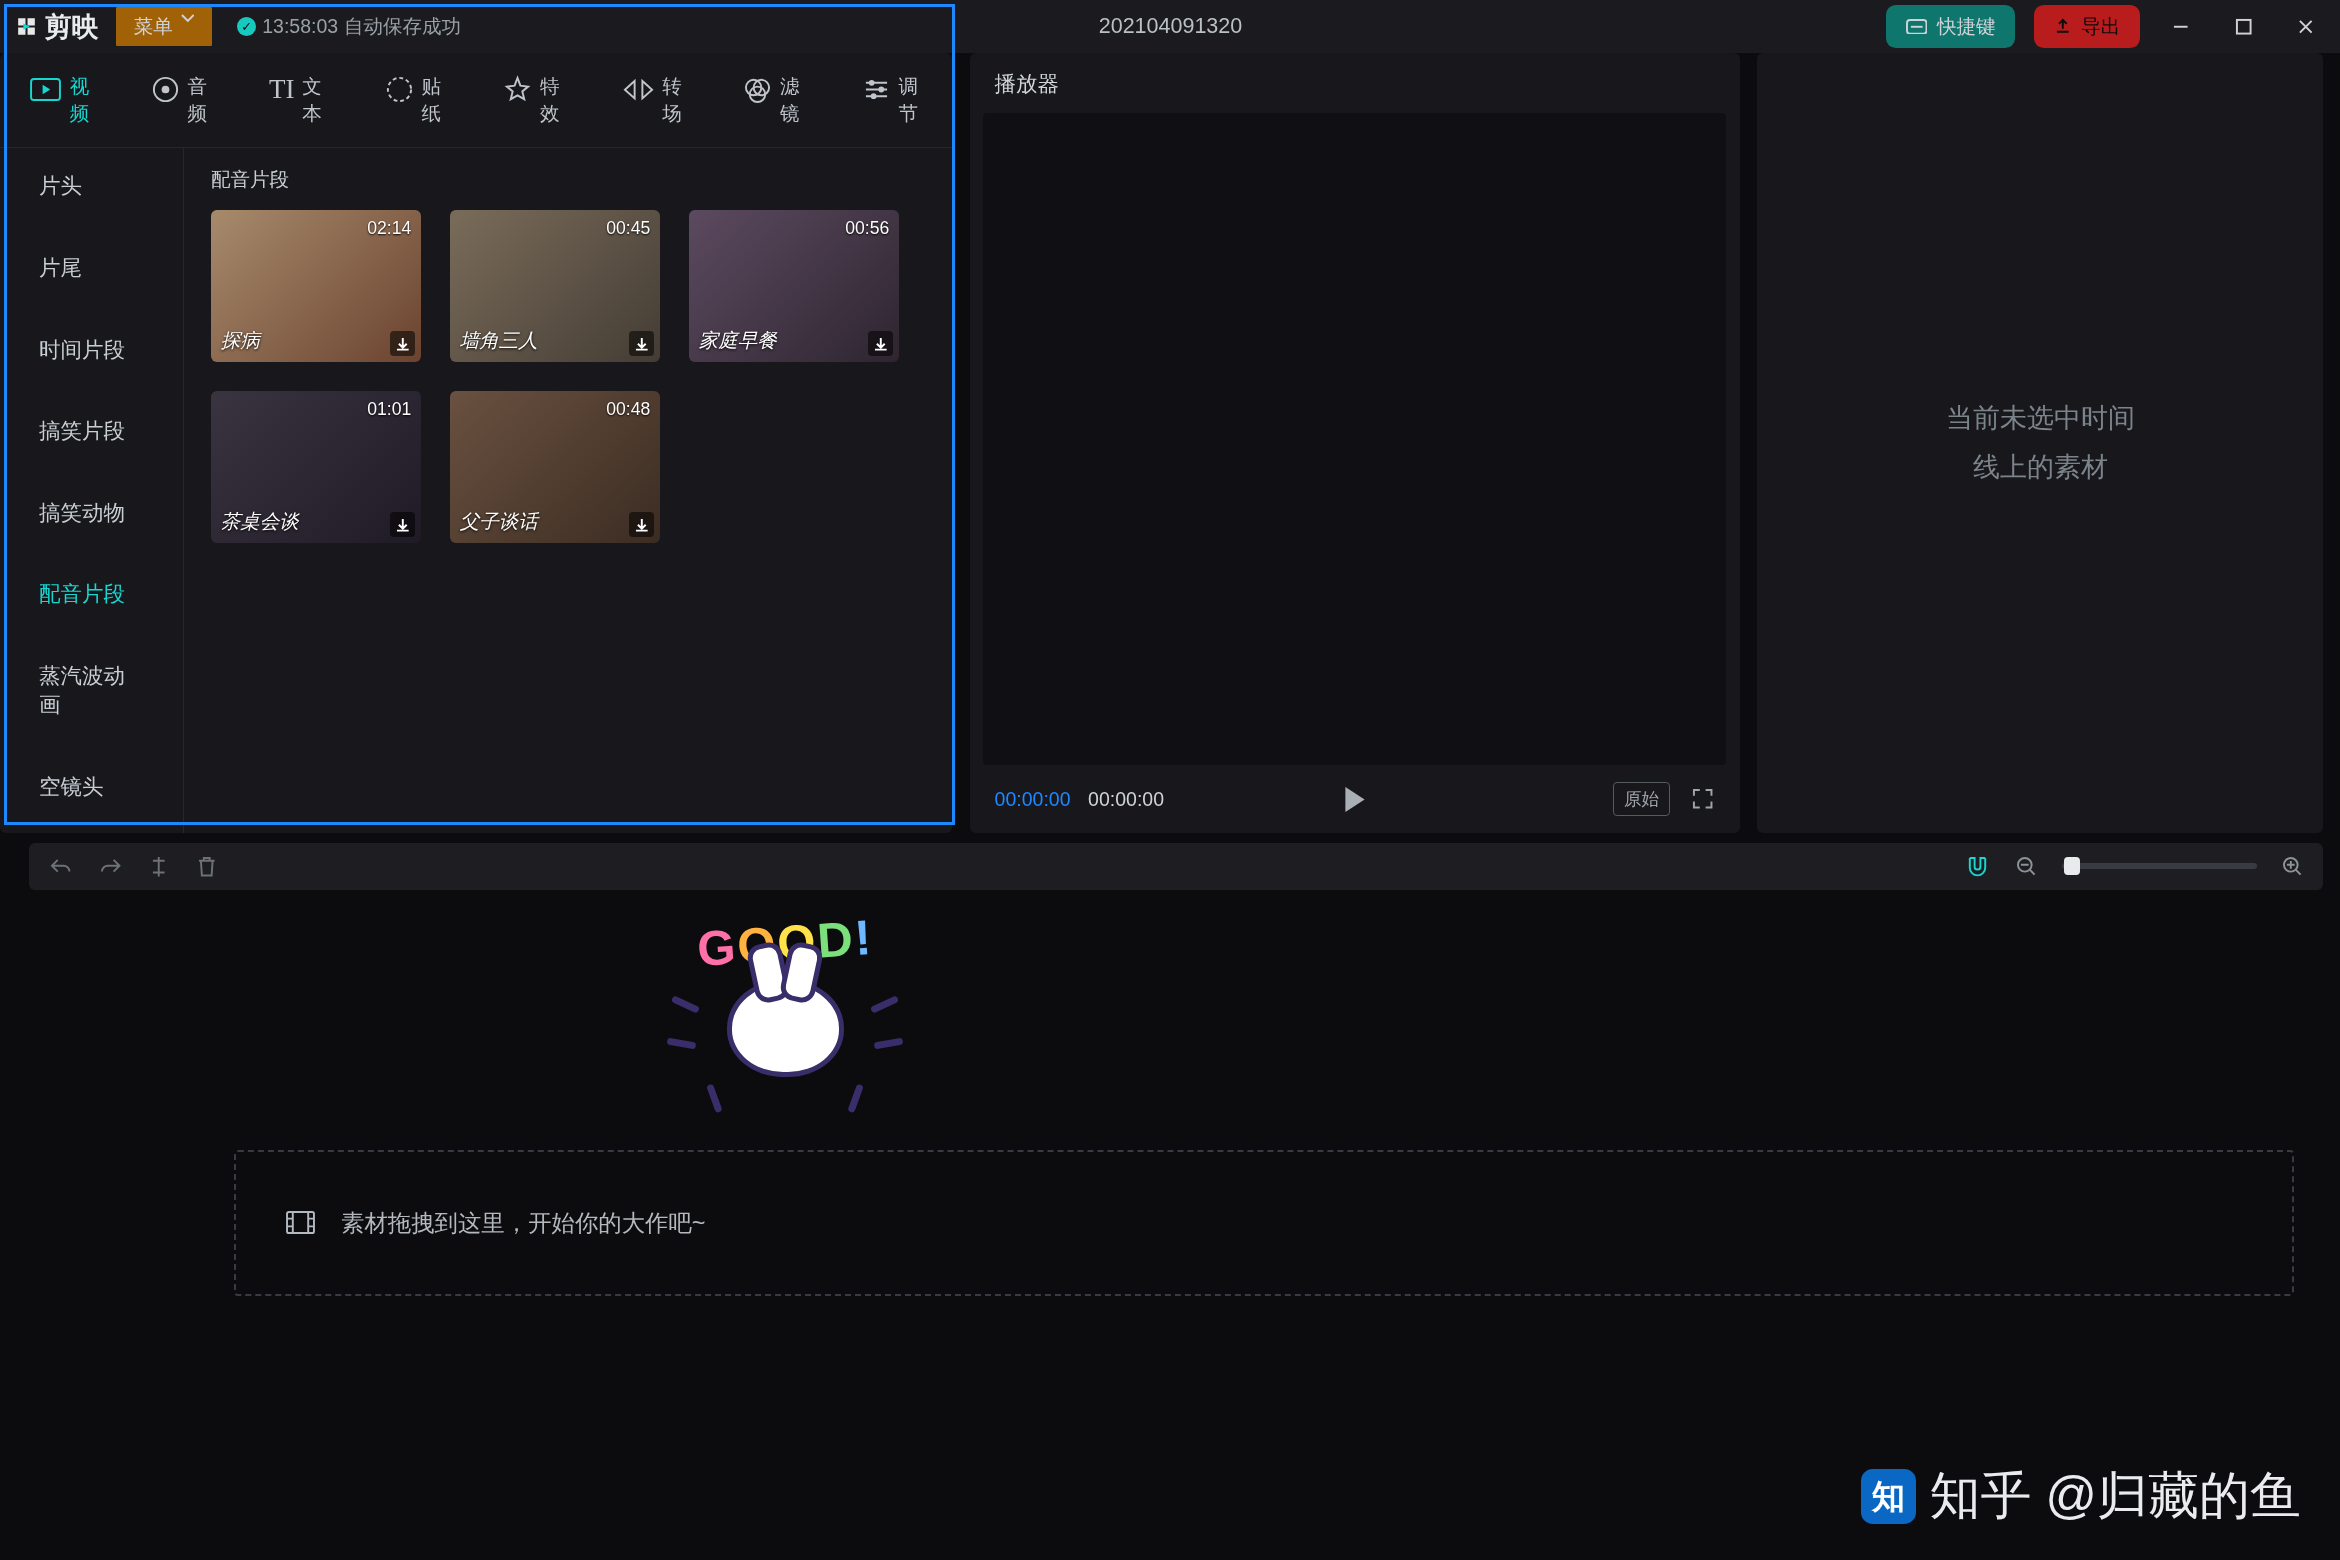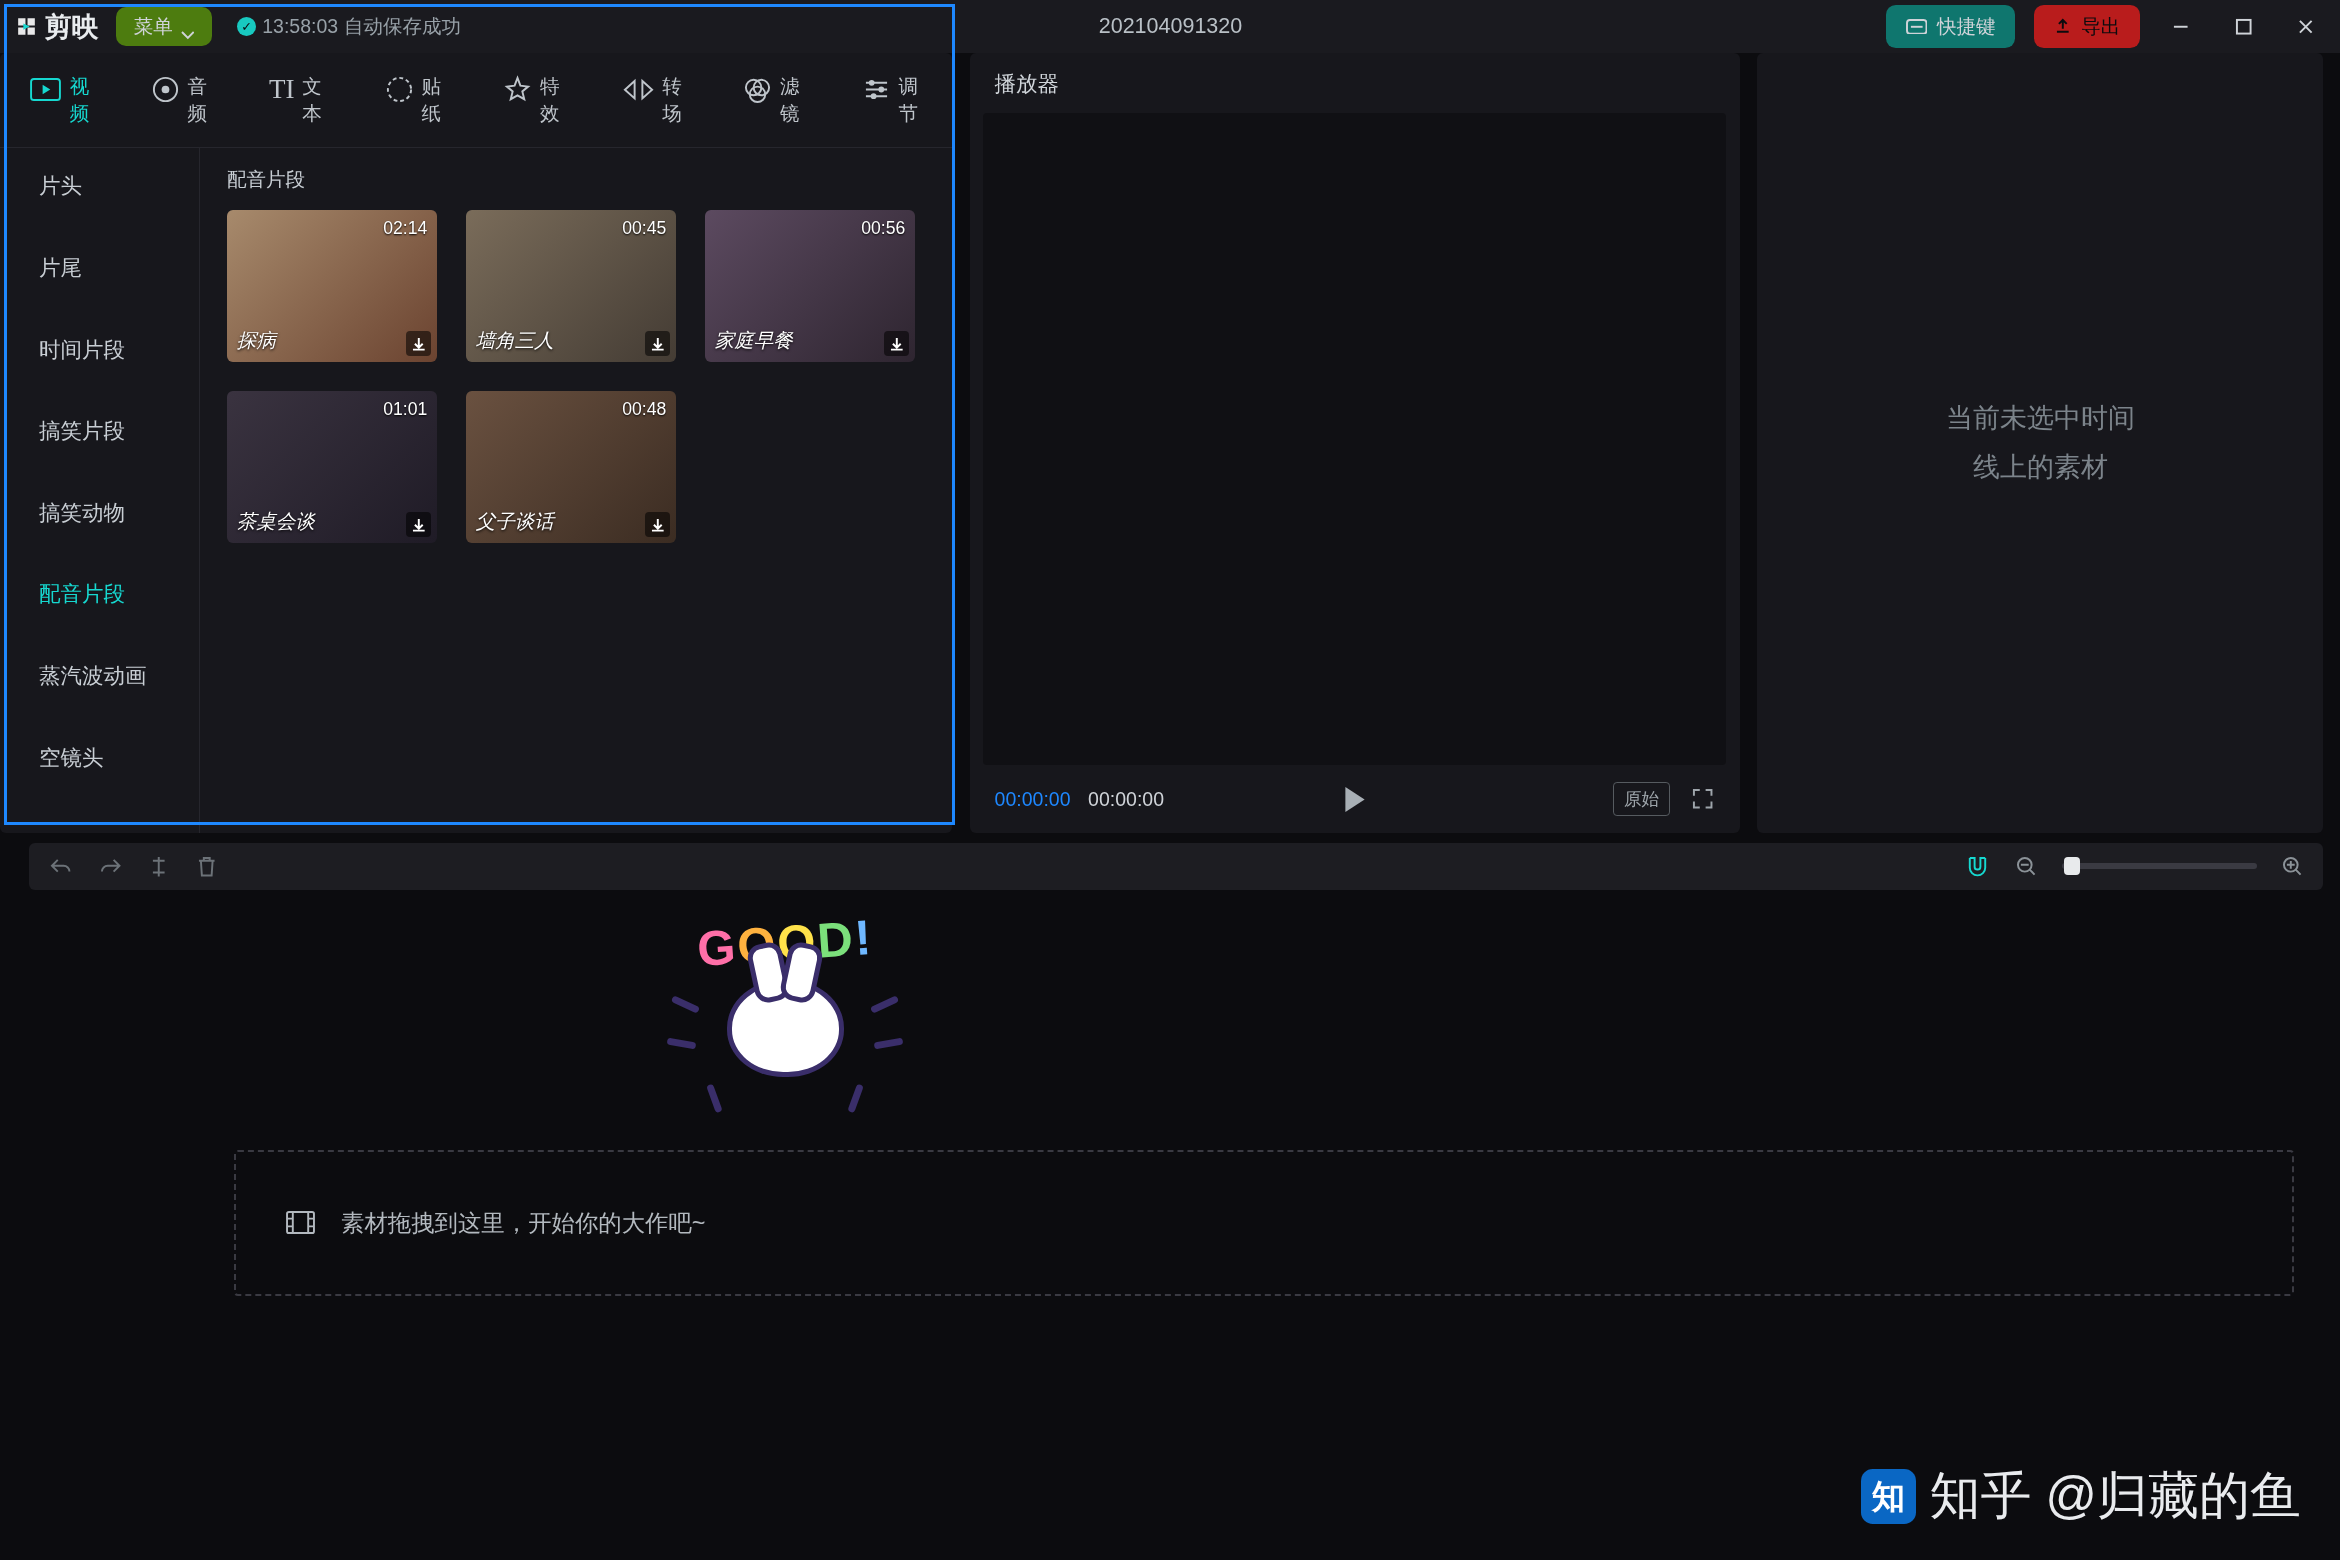--- a/index.html
+++ b/index.html
@@ -1,38 +1,38 @@
 <!DOCTYPE html>
 <html><head>
 <meta charset="utf-8">
 <style>
 html,body{margin:0;padding:0;width:2341px;height:1560px;background:#0c0c0f;font-family:"Microsoft YaHei","PingFang SC",sans-serif;color:#cfd3d8;overflow:hidden}
 *{box-sizing:border-box}
 .titlebar{height:53px;background:#1a1a1f;display:flex;align-items:center;padding:0 13.7px;position:relative}
 .logo{display:flex;align-items:center;gap:5.9px}
 .logo svg{width:25px;height:25px}
 .logo-txt{font-size:27px;font-weight:600;color:#e9ecef}
-.menu-dd{margin-left:17.6px;background:#4d7c0f;color:#cfd3d8;font-size:19.5px;padding:5.9px 17.6px;border-radius:10px;display:flex;align-items:flex-end;gap:7.8px}
+.menu-dd{margin-left:17.6px;background:#a16207;color:#cfd3d8;font-size:19.5px;padding:5.9px 17.6px;border-radius:1px;display:flex;align-items:flex-start;gap:7.8px}
 .save{margin-left:25px;display:flex;align-items:center;gap:5.9px;font-size:19.5px;color:#98a1a8}
 .save .dot{width:19.5px;height:19.5px;border-radius:50%;background:#18c9c0;display:flex;align-items:center;justify-content:center;color:#0b0b0e;font-size:12.7px}
 .title-center{position:absolute;left:50%;transform:translateX(-50%);font-size:21.5px;color:#b9c0c6}
 .title-right{margin-left:auto;display:flex;align-items:center;gap:19.5px}
 .pill{background:#0f766e;border-radius:9.8px;padding:7.8px 19.5px;font-size:19.5px;color:#cfd3d8;display:flex;align-items:center;gap:9.8px}
 .pill.export{background:#b91c1c;color:#0b0b0e;font-weight:500}
 .win-btn{width:43px;height:43px;display:flex;align-items:center;justify-content:center}
 .hl-box{position:absolute;left:3.9px;top:3.9px;width:951px;height:821px;border:3.9px solid #1e88ff;pointer-events:none;z-index:50}
 .upper{height:780px;display:flex;gap:17.6px;padding:0 17.6px 0 0}
 .panel{background:#17171c;border-radius:5.9px}
 .media{width:952px;display:flex;flex-direction:column}
 .tool-tabs{height:94px;display:flex;align-items:center;padding:0 29px;gap:57px}
 .tt{display:flex;flex-direction:row;align-items:flex-start;gap:7.8px;color:#bfc5cb;font-size:19.5px}
 .tt.active{color:#16d8d0}
 .tt .ico{height:33px;display:flex;align-items:center;justify-content:center}
 .media-body{flex:1;display:flex;border-top:1px solid #26262d}
-.cat{width:200px;border-right:1px solid #26262d;padding:13.7px 0;display:flex;flex-direction:column;gap:33px;overflow:hidden}
+.cat{width:184px;border-right:1px solid #26262d;padding:13.7px 0;display:flex;flex-direction:column;gap:33px;overflow:hidden}
 .cat-item{padding:9.8px 39px;font-size:21.5px;color:#c8ced4}
 .cat-item.active{color:#16d8d0}
 .clips{flex:1;padding:17.6px 27px}
 .sect{font-size:19.5px;color:#c8ced4;margin-bottom:17.6px}
 .grid{display:flex;flex-wrap:wrap;gap:29px}
 .clip{width:210px;height:152px;border-radius:5.9px;position:relative;background:linear-gradient(135deg,#6b5a44,#3a3850);overflow:hidden}
 .clip.c1{background:linear-gradient(135deg,#a78a6c,#6b4330)}
 .clip.c2{background:linear-gradient(135deg,#274b6b,#2a2532)}
 .clip.c3{background:linear-gradient(135deg,#7a6c5a,#443c34)}
 .clip.c4{background:linear-gradient(135deg,#5c4a60,#2e2530)}

